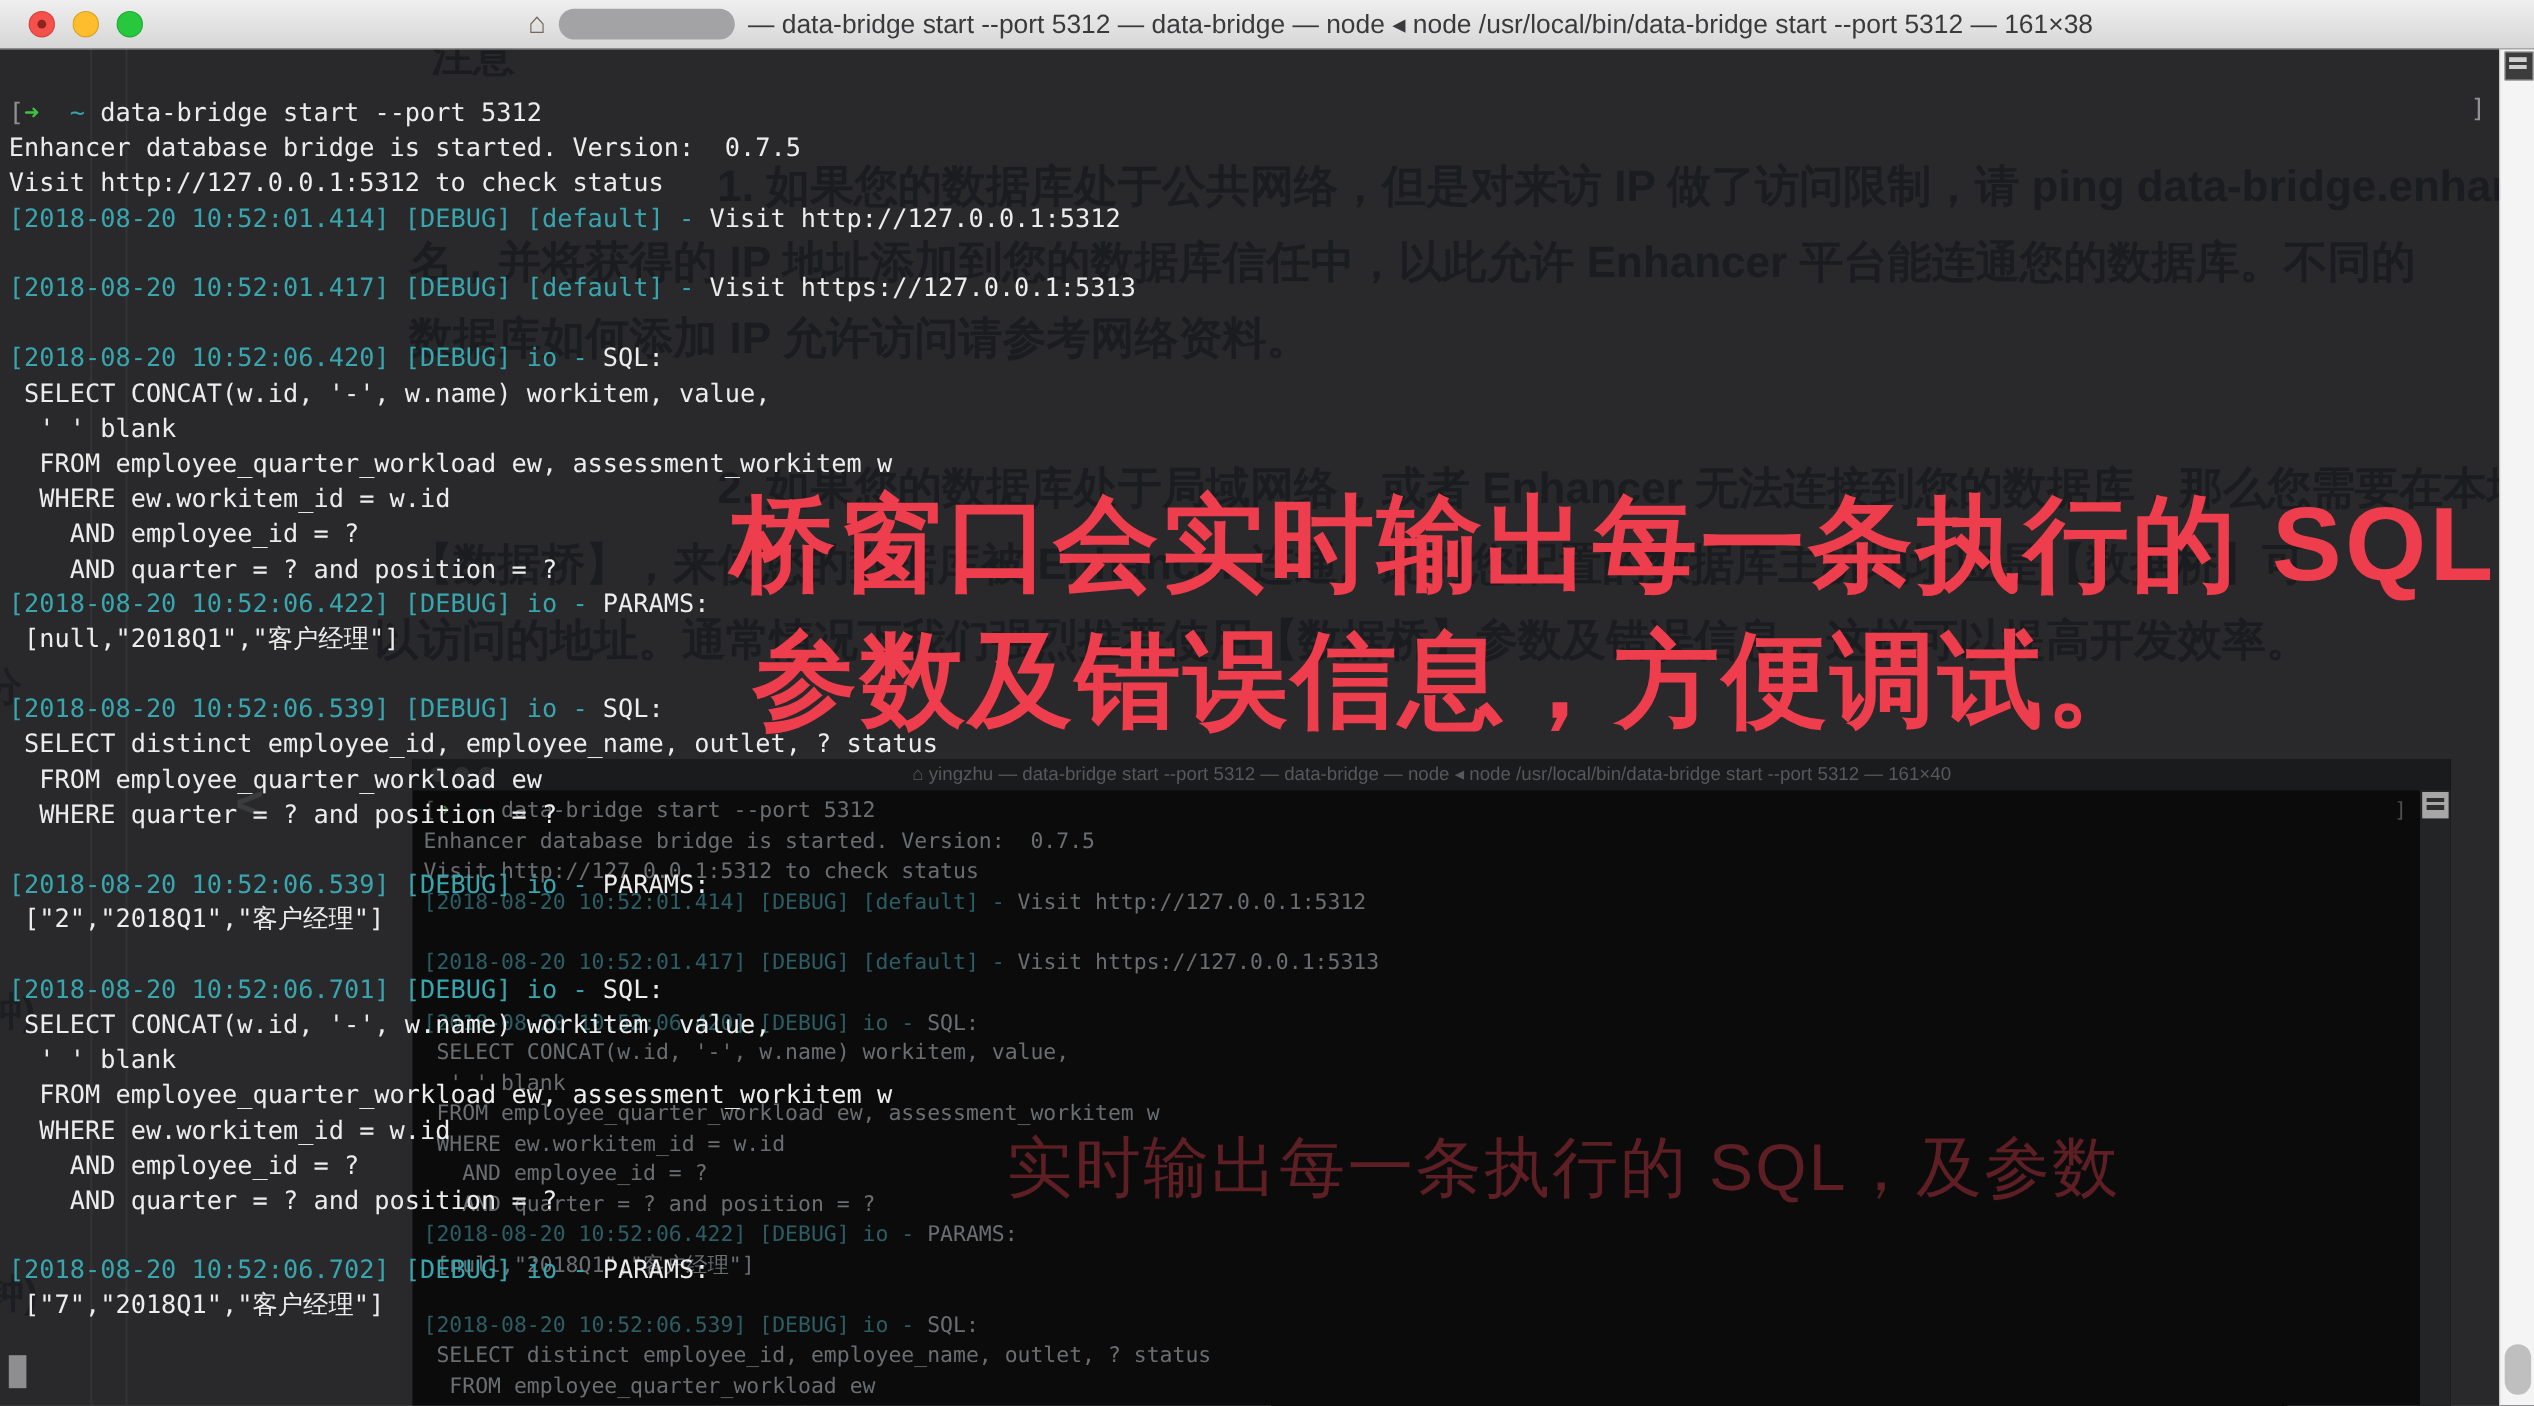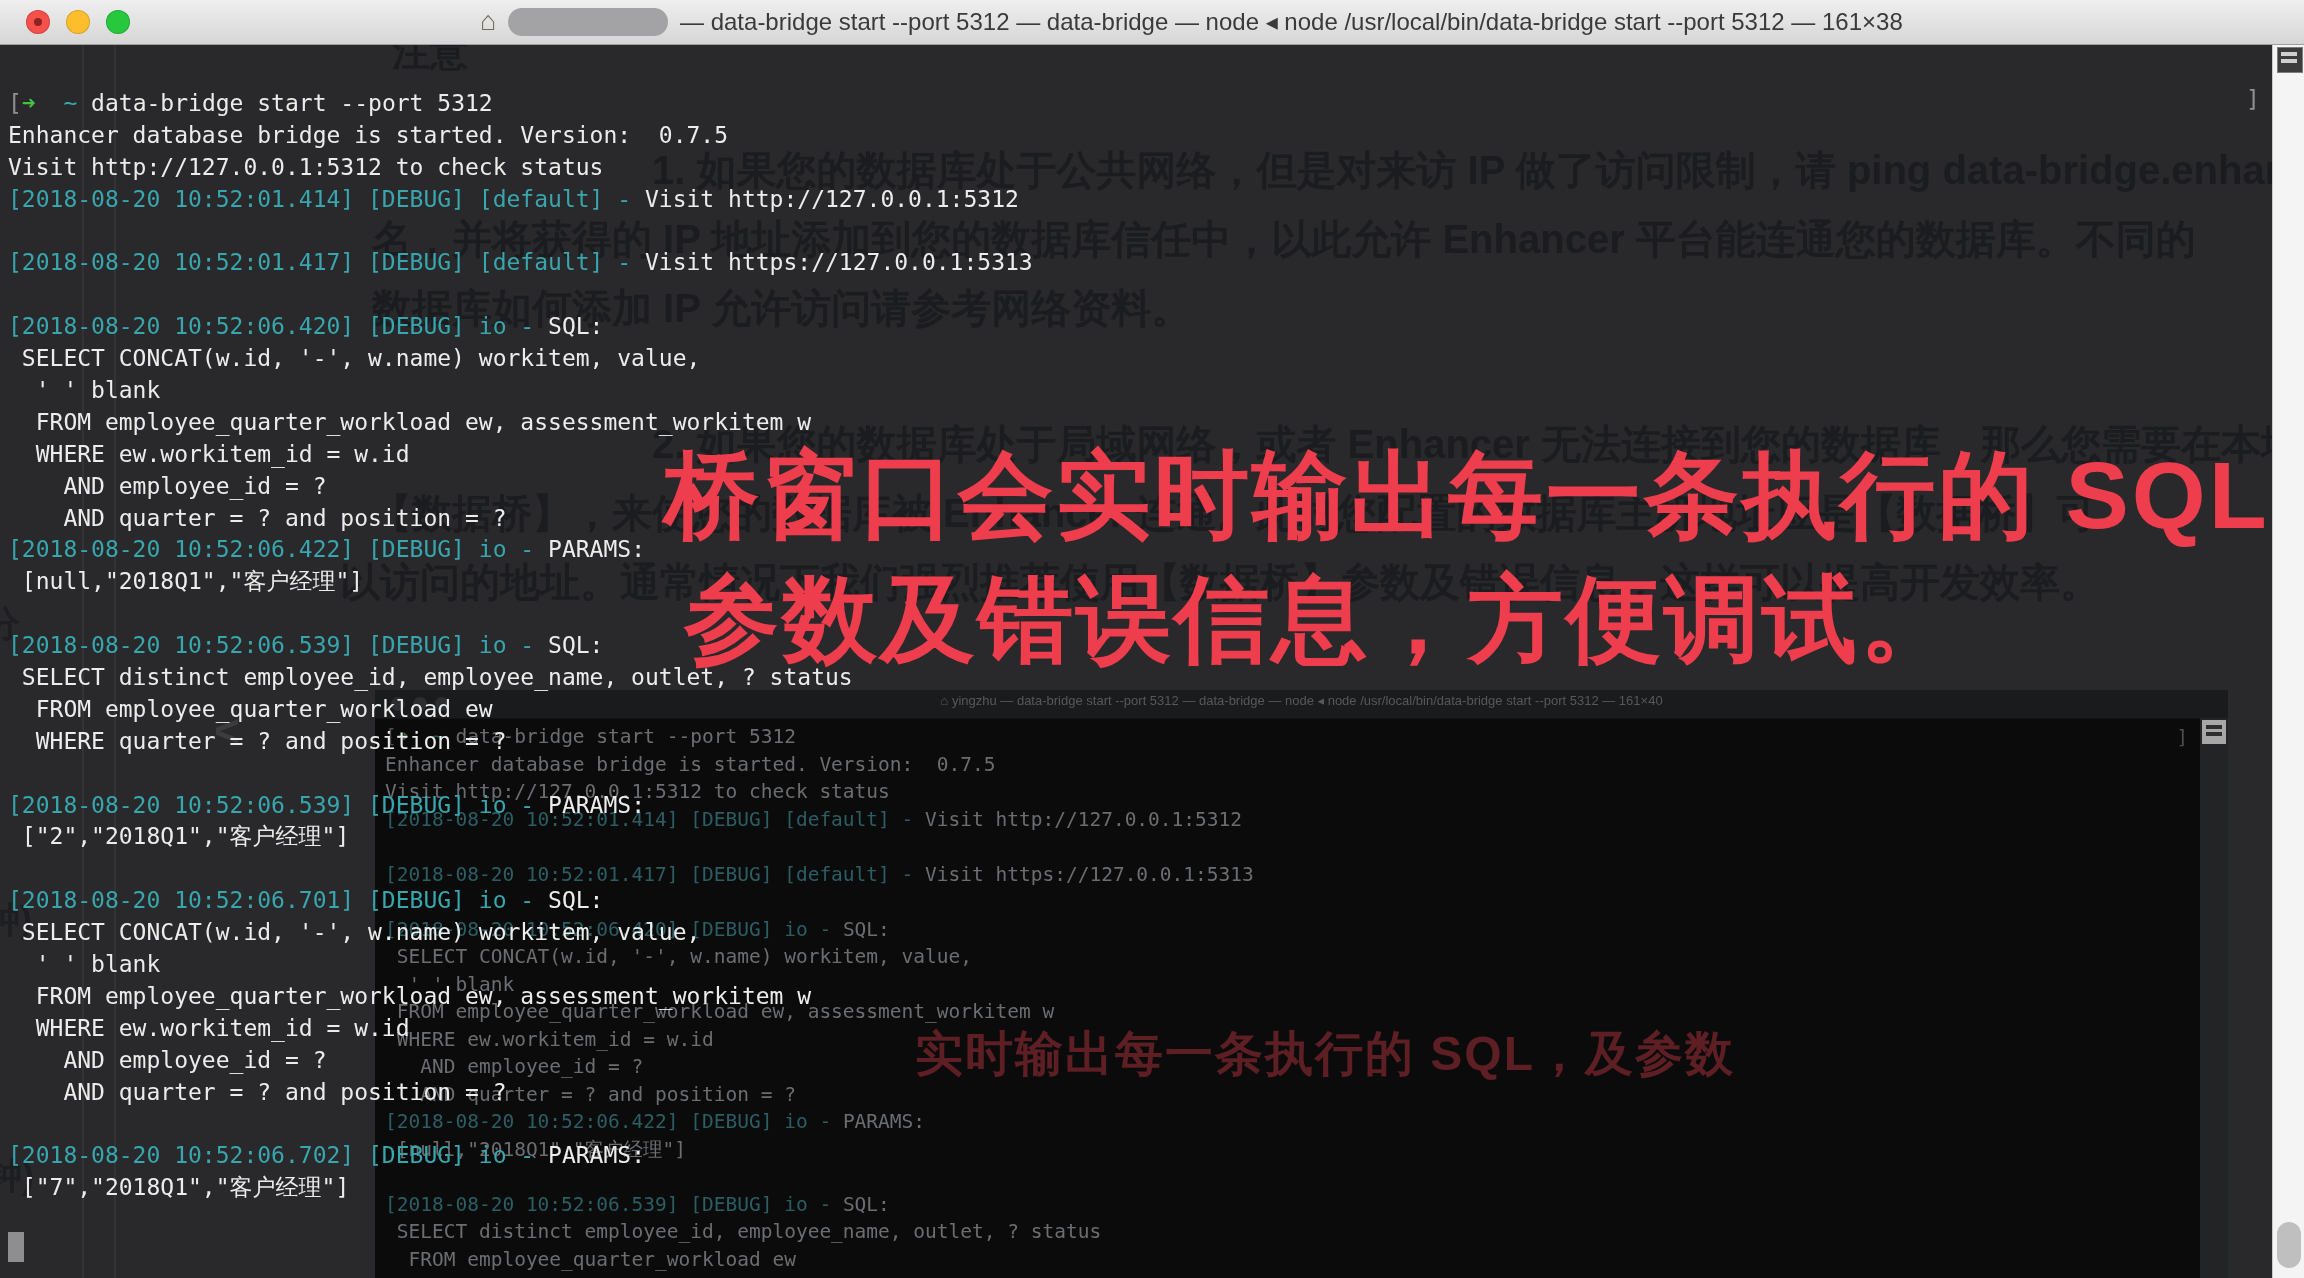--- a/index.html
+++ b/index.html
@@ -27,27 +27,27 @@
   .bgtext{position:absolute;color:#1b1c1f;font-weight:600;white-space:nowrap;line-height:1.2;}
   .bg-frag{position:absolute;color:#1d1e21;font-weight:600;font-size:36px;white-space:nowrap;}
   .tip-mark{color:#b03038;font-size:24px;margin-left:8px;}
   
   .embedded{
     position:absolute;left:375px;top:690px;width:1853px;height:588px;
     background:#0b0b0c;overflow:hidden;
   }
   .e-titlebar{position:absolute;left:0;top:0;right:0;height:28px;background:#1a1b1c;border-bottom:1px solid #141415;}
   .e-dot{position:absolute;top:7px;width:14px;height:14px;border-radius:50%;background:#2d2e30;}
-  .e-title{position:absolute;left:0;top:3px;width:100%;text-align:center;font-size:13px;color:#56585b;white-space:nowrap;}
+  .e-title{position:absolute;left:0;top:3px;width:100%;text-align:center;font-size:17px;color:#56585b;white-space:nowrap;}
   .e-strip{position:absolute;right:0;top:28px;bottom:0;width:28px;background:#232425;}
   .e-scrollicon{position:absolute;right:2px;top:30px;width:24px;height:24px;background:#a7a7a8;}
   .e-scrollicon::after{content:"";position:absolute;left:4px;top:5px;width:16px;height:14px;
     background:repeating-linear-gradient(#2e2e2e 0 4px,#a7a7a8 4px 7px);}
   .e-bracket{position:absolute;right:40px;top:36px;color:#4c4e50;font-family:"DejaVu Sans Mono",monospace;font-size:19px;}
-  .faded-note{position:absolute;left:915px;top:1022px;font-size:48px;font-weight:700;color:#5d1e24;letter-spacing:2px;white-space:nowrap;z-index:2;}
+  .faded-note{position:absolute;left:915px;top:1022px;font-size:60px;font-weight:400;color:#5d1e24;letter-spacing:2px;white-space:nowrap;z-index:2;}
   
   .term-lines{position:absolute;font-family:"DejaVu Sans Mono",monospace;white-space:pre;}
   .tline{white-space:pre;}
   #main-term{left:8px;top:88px;font-size:23px;line-height:31.9px;z-index:3;}
   #main-term .tline{height:31.9px;}
   .embedded .term-lines{left:10px;top:33px;font-size:19.5px;line-height:27.5px;}
   .embedded .tline{height:27.5px;}
   .seg-white{color:#ececec}.seg-cyan{color:#38a6ae}.seg-green{color:#41c241;font-weight:bold}.seg-gray{color:#8f9092}
   .embedded .seg-white{color:#6b6e71}.embedded .seg-cyan{color:#2b5e64}
   .embedded .seg-green{color:#3a6b3e}.embedded .seg-gray{color:#4c4e50}

